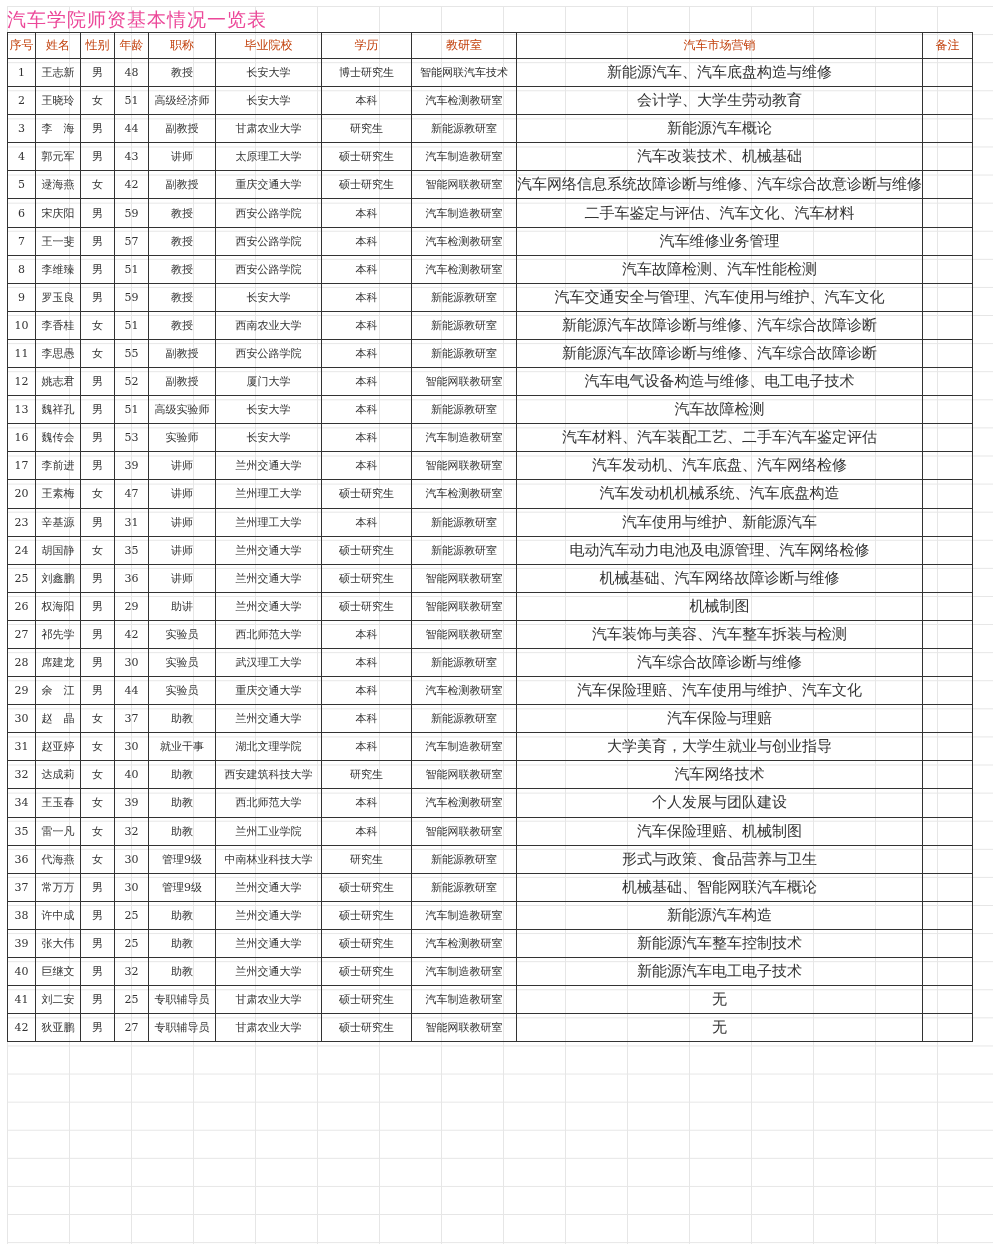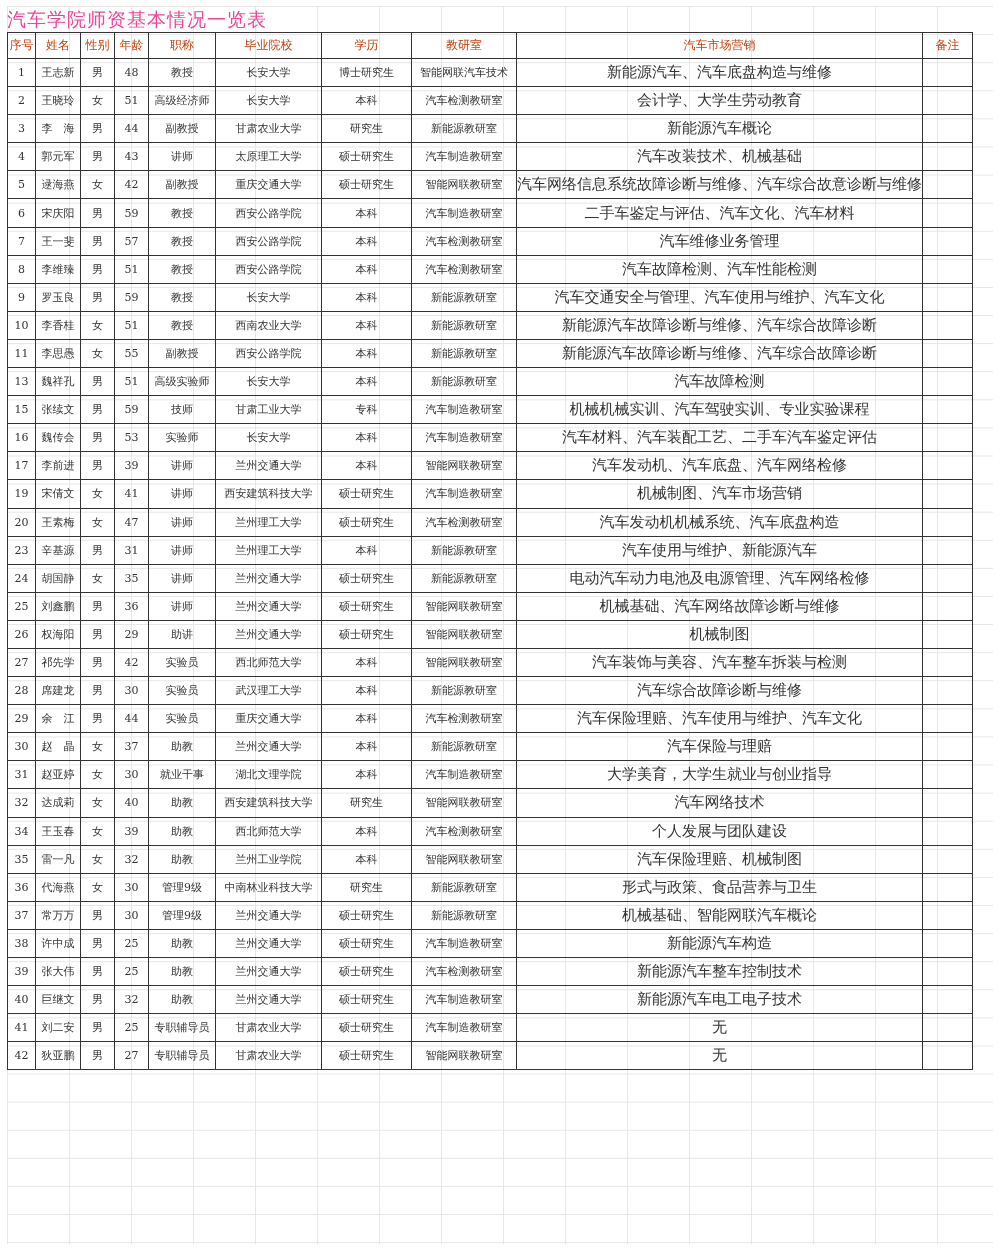--- a/index.html
+++ b/index.html
@@ -196,44 +196,44 @@
         <td>女</td>
         <td>55</td>
         <td>副教授</td>
         <td>西安公路学院</td>
         <td>本科</td>
         <td>新能源教研室</td>
         <td class="course">新能源汽车故障诊断与维修、汽车综合故障诊断</td>
         <td></td>
       </tr>
       <tr>
+        <td>12</td>
+        <td>姚志君</td>
+        <td>男</td>
+        <td>52</td>
+        <td>副教授</td>
+        <td>厦门大学</td>
+        <td>本科</td>
+        <td>智能网联教研室</td>
+        <td class="course">汽车电气设备构造与维修、电工电子技术</td>
+        <td></td>
+      </tr>
+      <tr>
         <td>13</td>
         <td>魏祥孔</td>
         <td>男</td>
         <td>51</td>
         <td>高级实验师</td>
         <td>长安大学</td>
         <td>本科</td>
         <td>新能源教研室</td>
         <td class="course">汽车故障检测</td>
         <td></td>
       </tr>
       <tr>
-        <td>15</td>
-        <td>张续文</td>
-        <td>男</td>
-        <td>59</td>
-        <td>技师</td>
-        <td>甘肃工业大学</td>
-        <td>专科</td>
-        <td>汽车制造教研室</td>
-        <td class="course">机械机械实训、汽车驾驶实训、专业实验课程</td>
-        <td></td>
-      </tr>
-      <tr>
         <td>16</td>
         <td>魏传会</td>
         <td>男</td>
         <td>53</td>
         <td>实验师</td>
         <td>长安大学</td>
         <td>本科</td>
         <td>汽车制造教研室</td>
         <td class="course">汽车材料、汽车装配工艺、二手车汽车鉴定评估</td>
         <td></td>
@@ -241,32 +241,20 @@
       <tr>
         <td>17</td>
         <td>李前进</td>
         <td>男</td>
         <td>39</td>
         <td>讲师</td>
         <td>兰州交通大学</td>
         <td>本科</td>
         <td>智能网联教研室</td>
         <td class="course">汽车发动机、汽车底盘、汽车网络检修</td>
-        <td></td>
-      </tr>
-      <tr>
-        <td>19</td>
-        <td>宋倩文</td>
-        <td>女</td>
-        <td>41</td>
-        <td>讲师</td>
-        <td>西安建筑科技大学</td>
-        <td>硕士研究生</td>
-        <td>汽车制造教研室</td>
-        <td class="course">机械制图、汽车市场营销</td>
         <td></td>
       </tr>
       <tr>
         <td>20</td>
         <td>王素梅</td>
         <td>女</td>
         <td>47</td>
         <td>讲师</td>
         <td>兰州理工大学</td>
         <td>硕士研究生</td>

